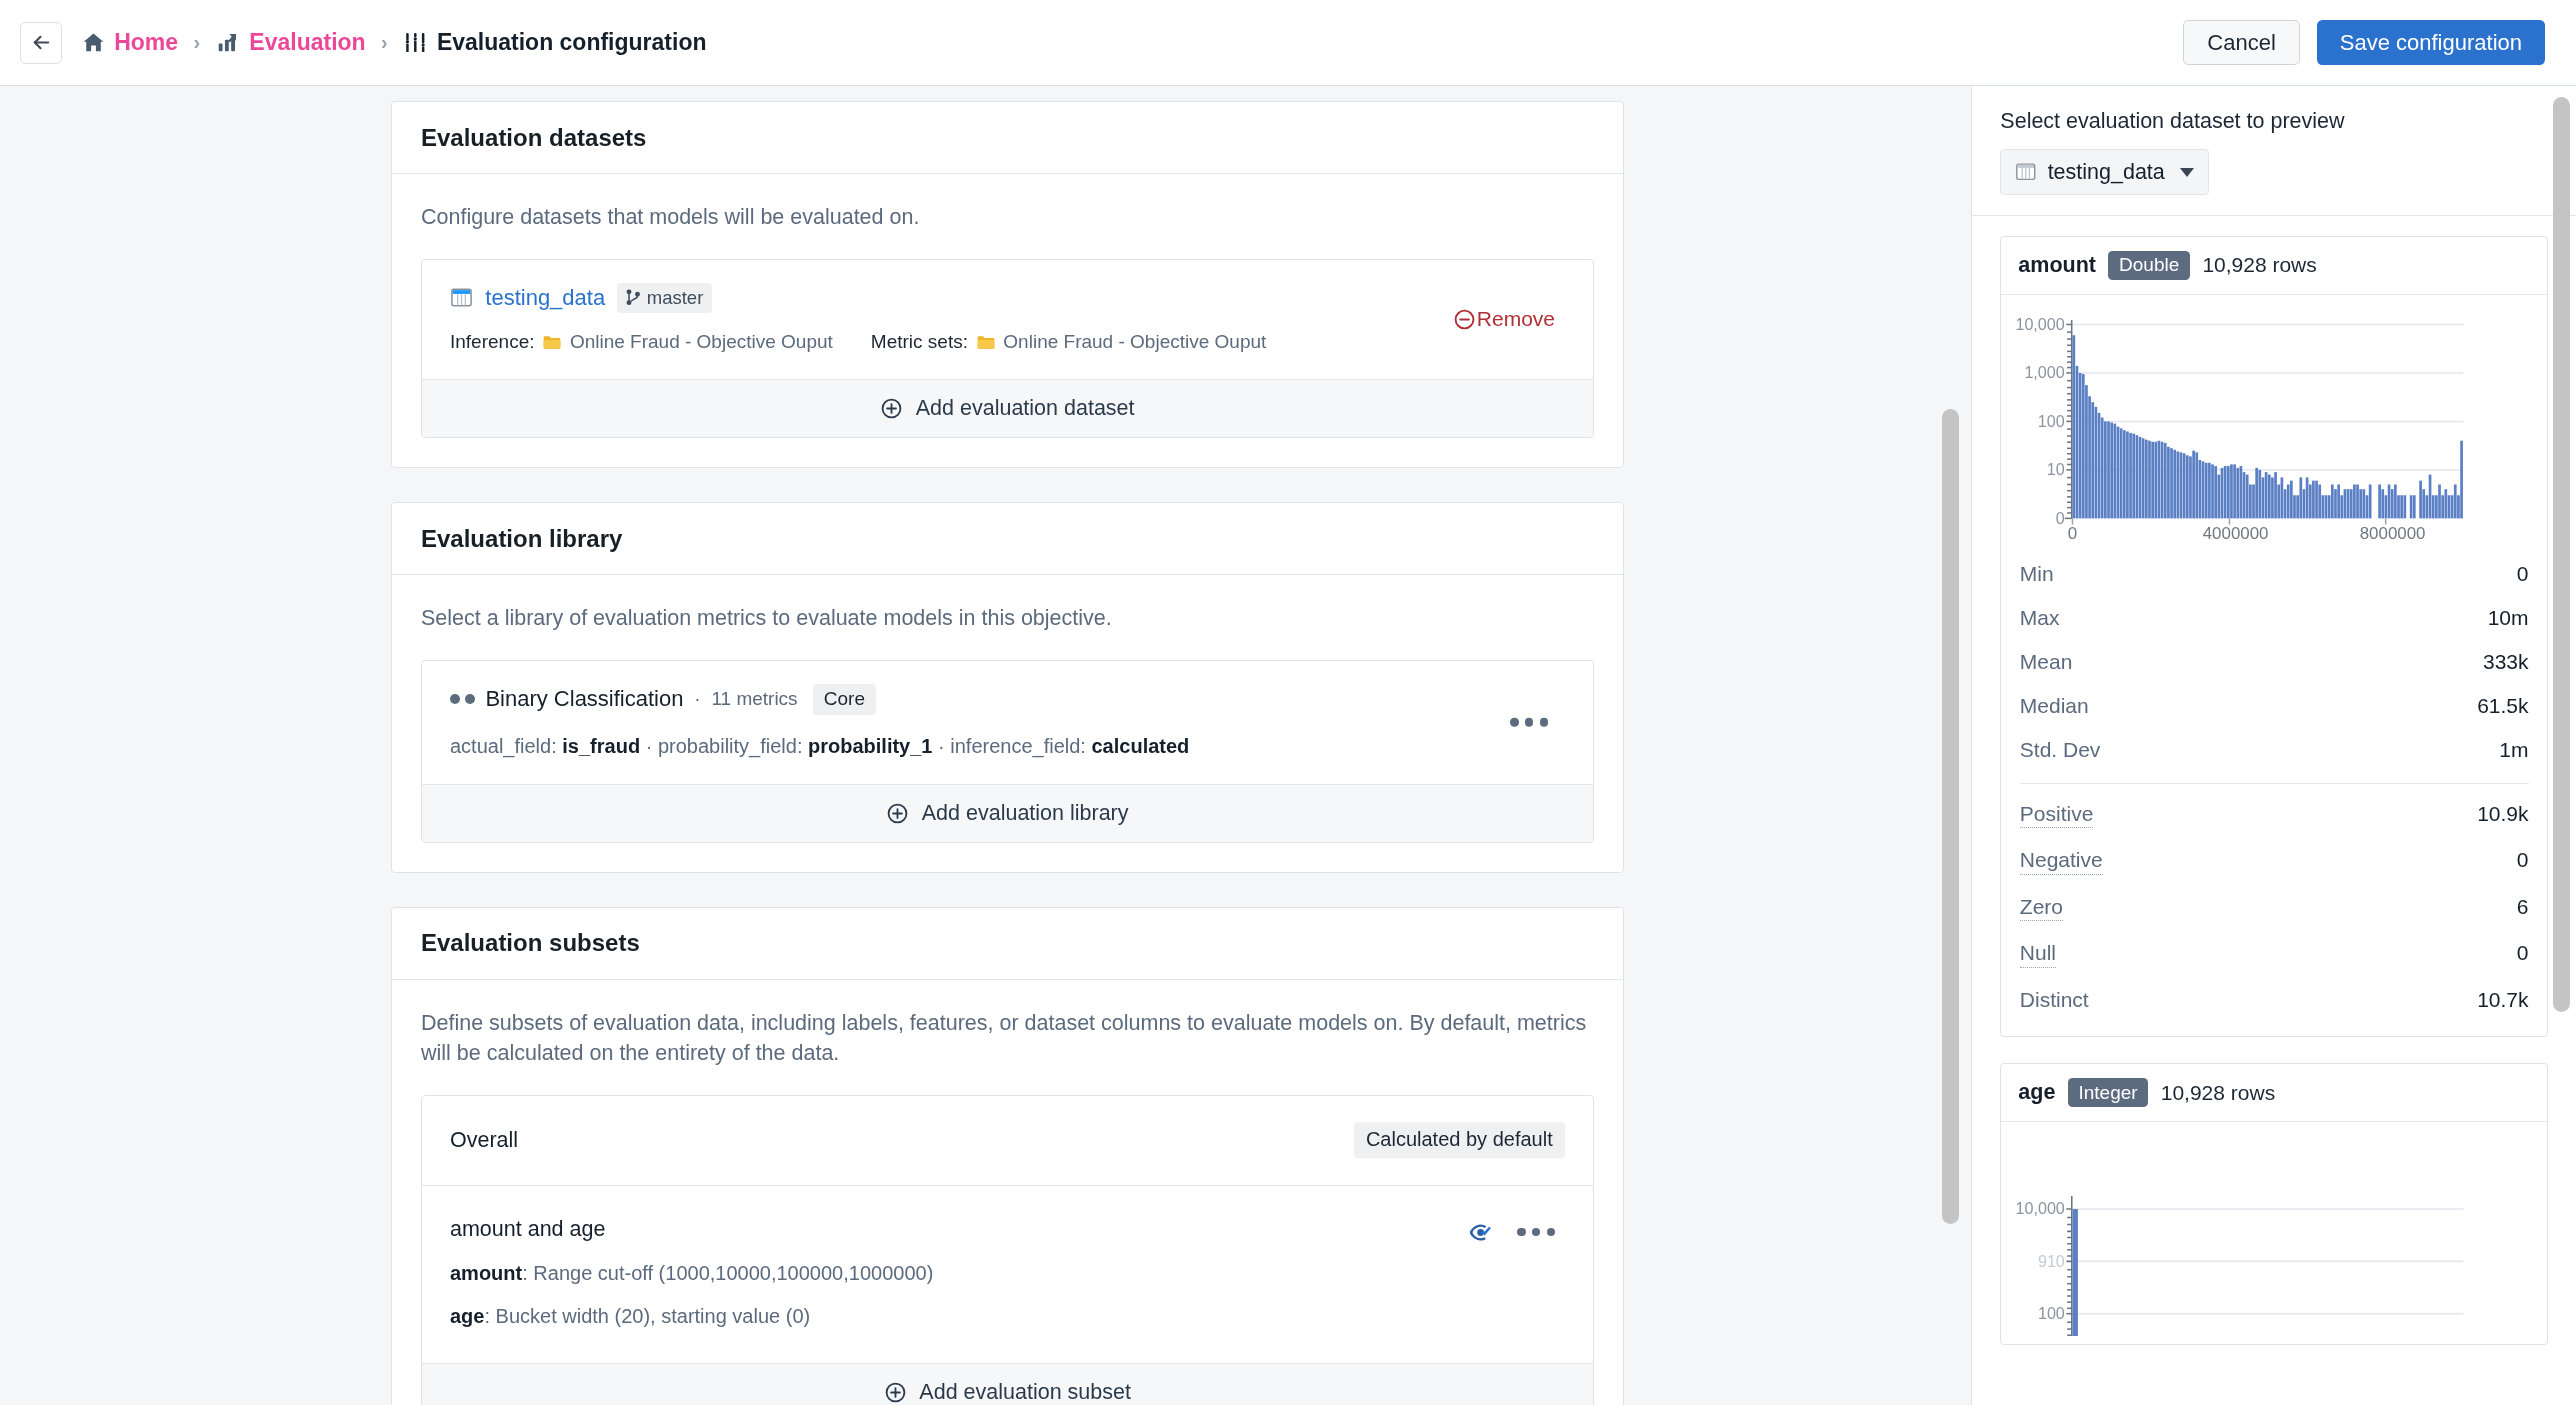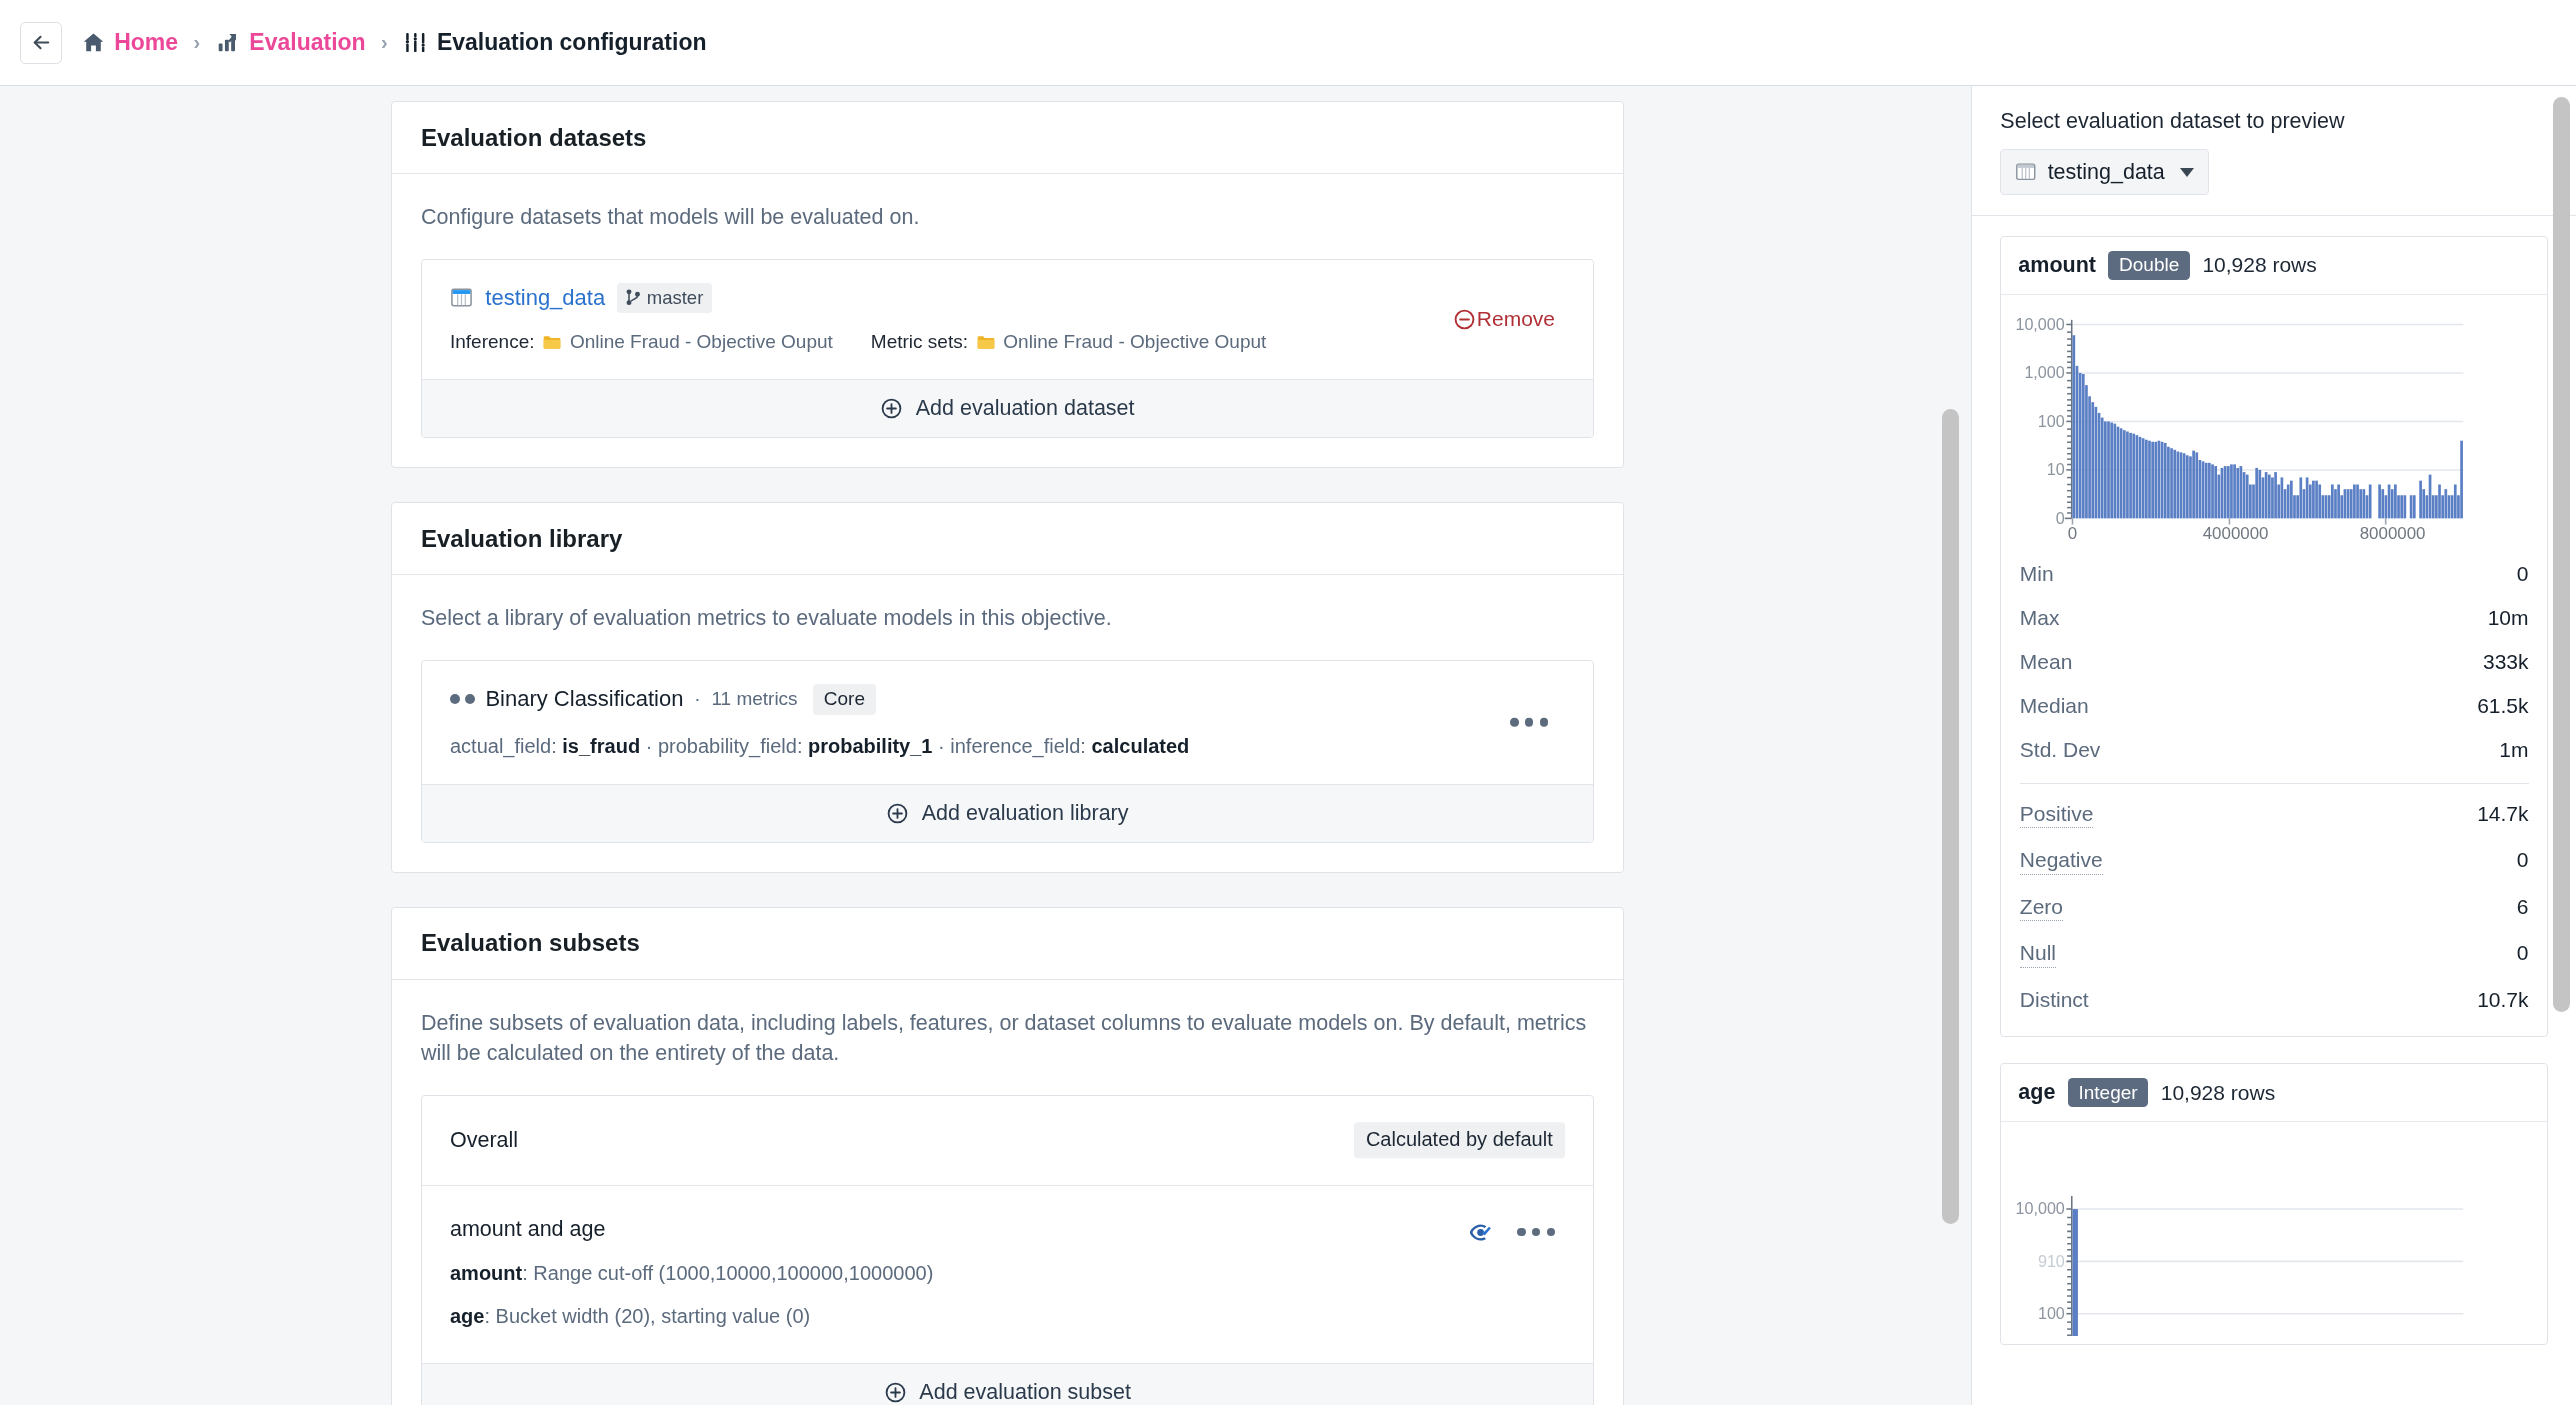--- a/index.html
+++ b/index.html
@@ -281,20 +281,24 @@
         <rect x="10.7" y="10" width="2.6" height="12" rx="1"></rect>
         <circle cx="12" cy="8.2" r="1.7"></circle>
         <rect x="18.9" y="2" width="2.6" height="11" rx="1"></rect>
         <rect x="18.9" y="16.5" width="2.6" height="5.5" rx="1"></rect>
         <circle cx="20.2" cy="14.7" r="1.7"></circle>
       </svg>
       <span class="crumb-label">Evaluation configuration</span>
     </div>
   </div>
 
+  <div class="topbar-right">
+    <button class="btn-cancel">Cancel</button>
+    <button class="btn-save">Save configuration</button>
+  </div>
 </div>
 
 <div class="page">
 
   <div class="left-wrap">
     <div class="left-scroll">
       <div class="left-col">
 
         <section class="card">
           <div class="card-head">
@@ -716,21 +720,21 @@
           </div>
           <div class="stat-row">
             <span class="stat-label">Std. Dev</span>
             <span class="stat-value">1m</span>
           </div>
 
           <div class="stat-sep"></div>
 
           <div class="stat-row">
             <span class="stat-label hint">Positive</span>
-            <span class="stat-value">14.7k</span>
+            <span class="stat-value">10.9k</span>
           </div>
           <div class="stat-row">
             <span class="stat-label hint">Negative</span>
             <span class="stat-value">0</span>
           </div>
           <div class="stat-row">
             <span class="stat-label hint">Zero</span>
             <span class="stat-value">6</span>
           </div>
           <div class="stat-row">

